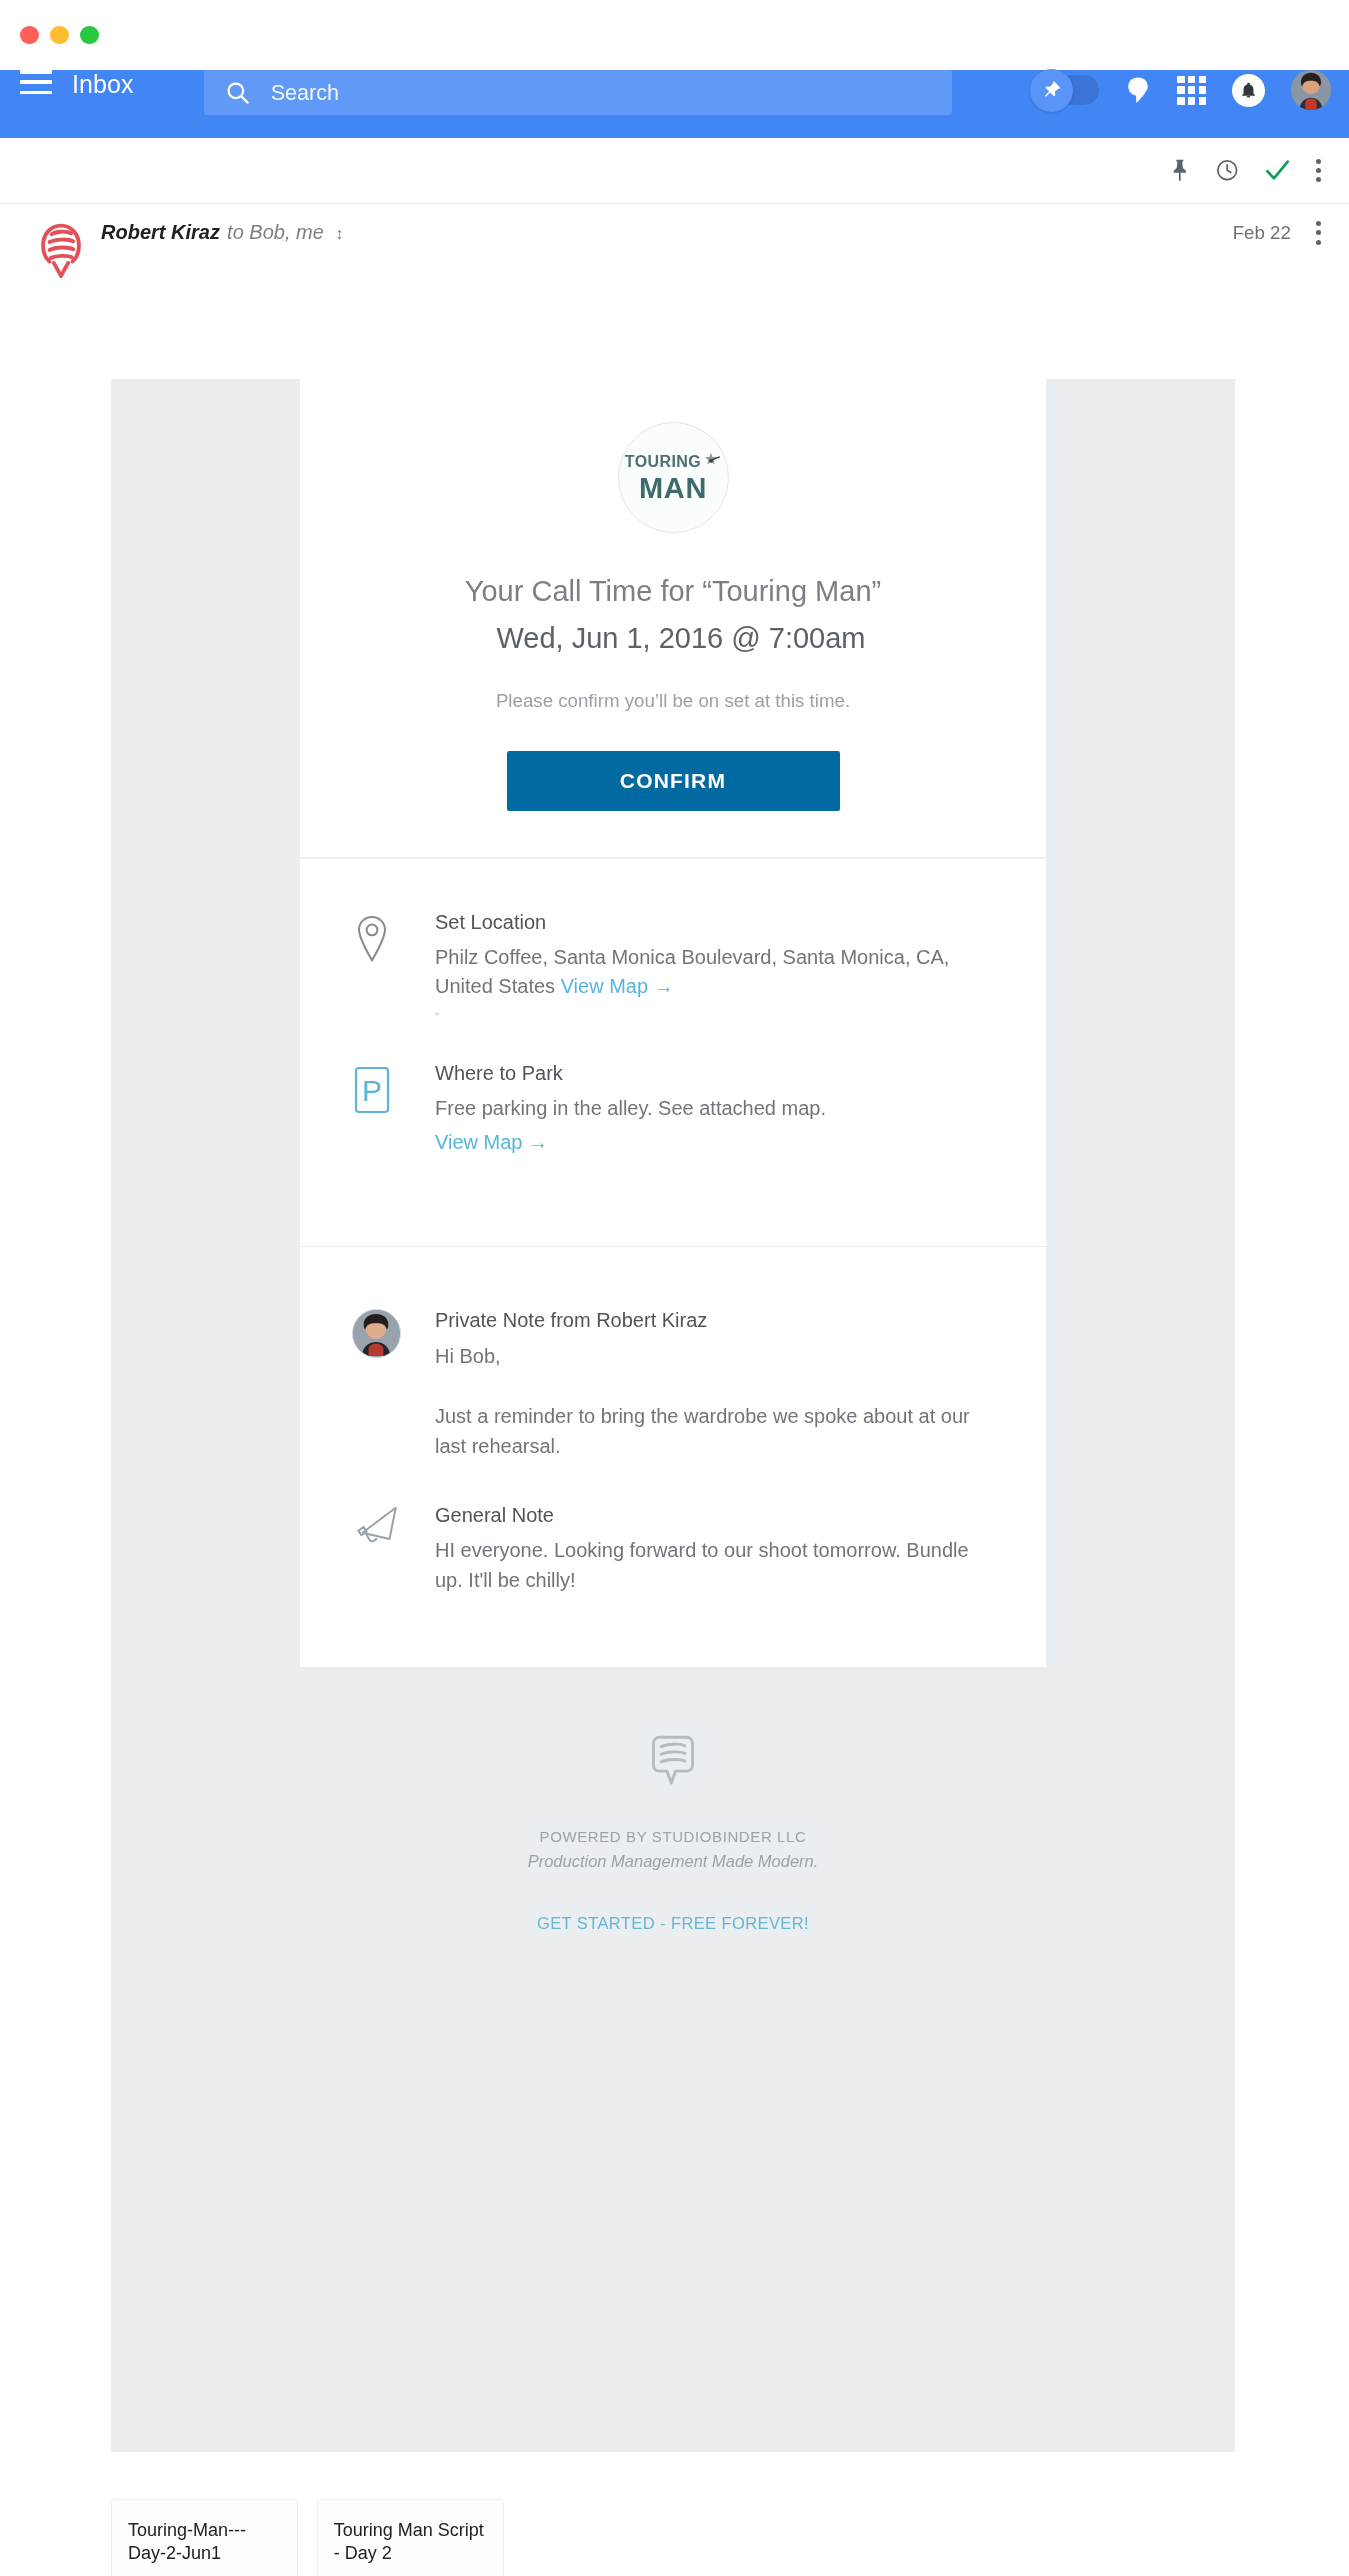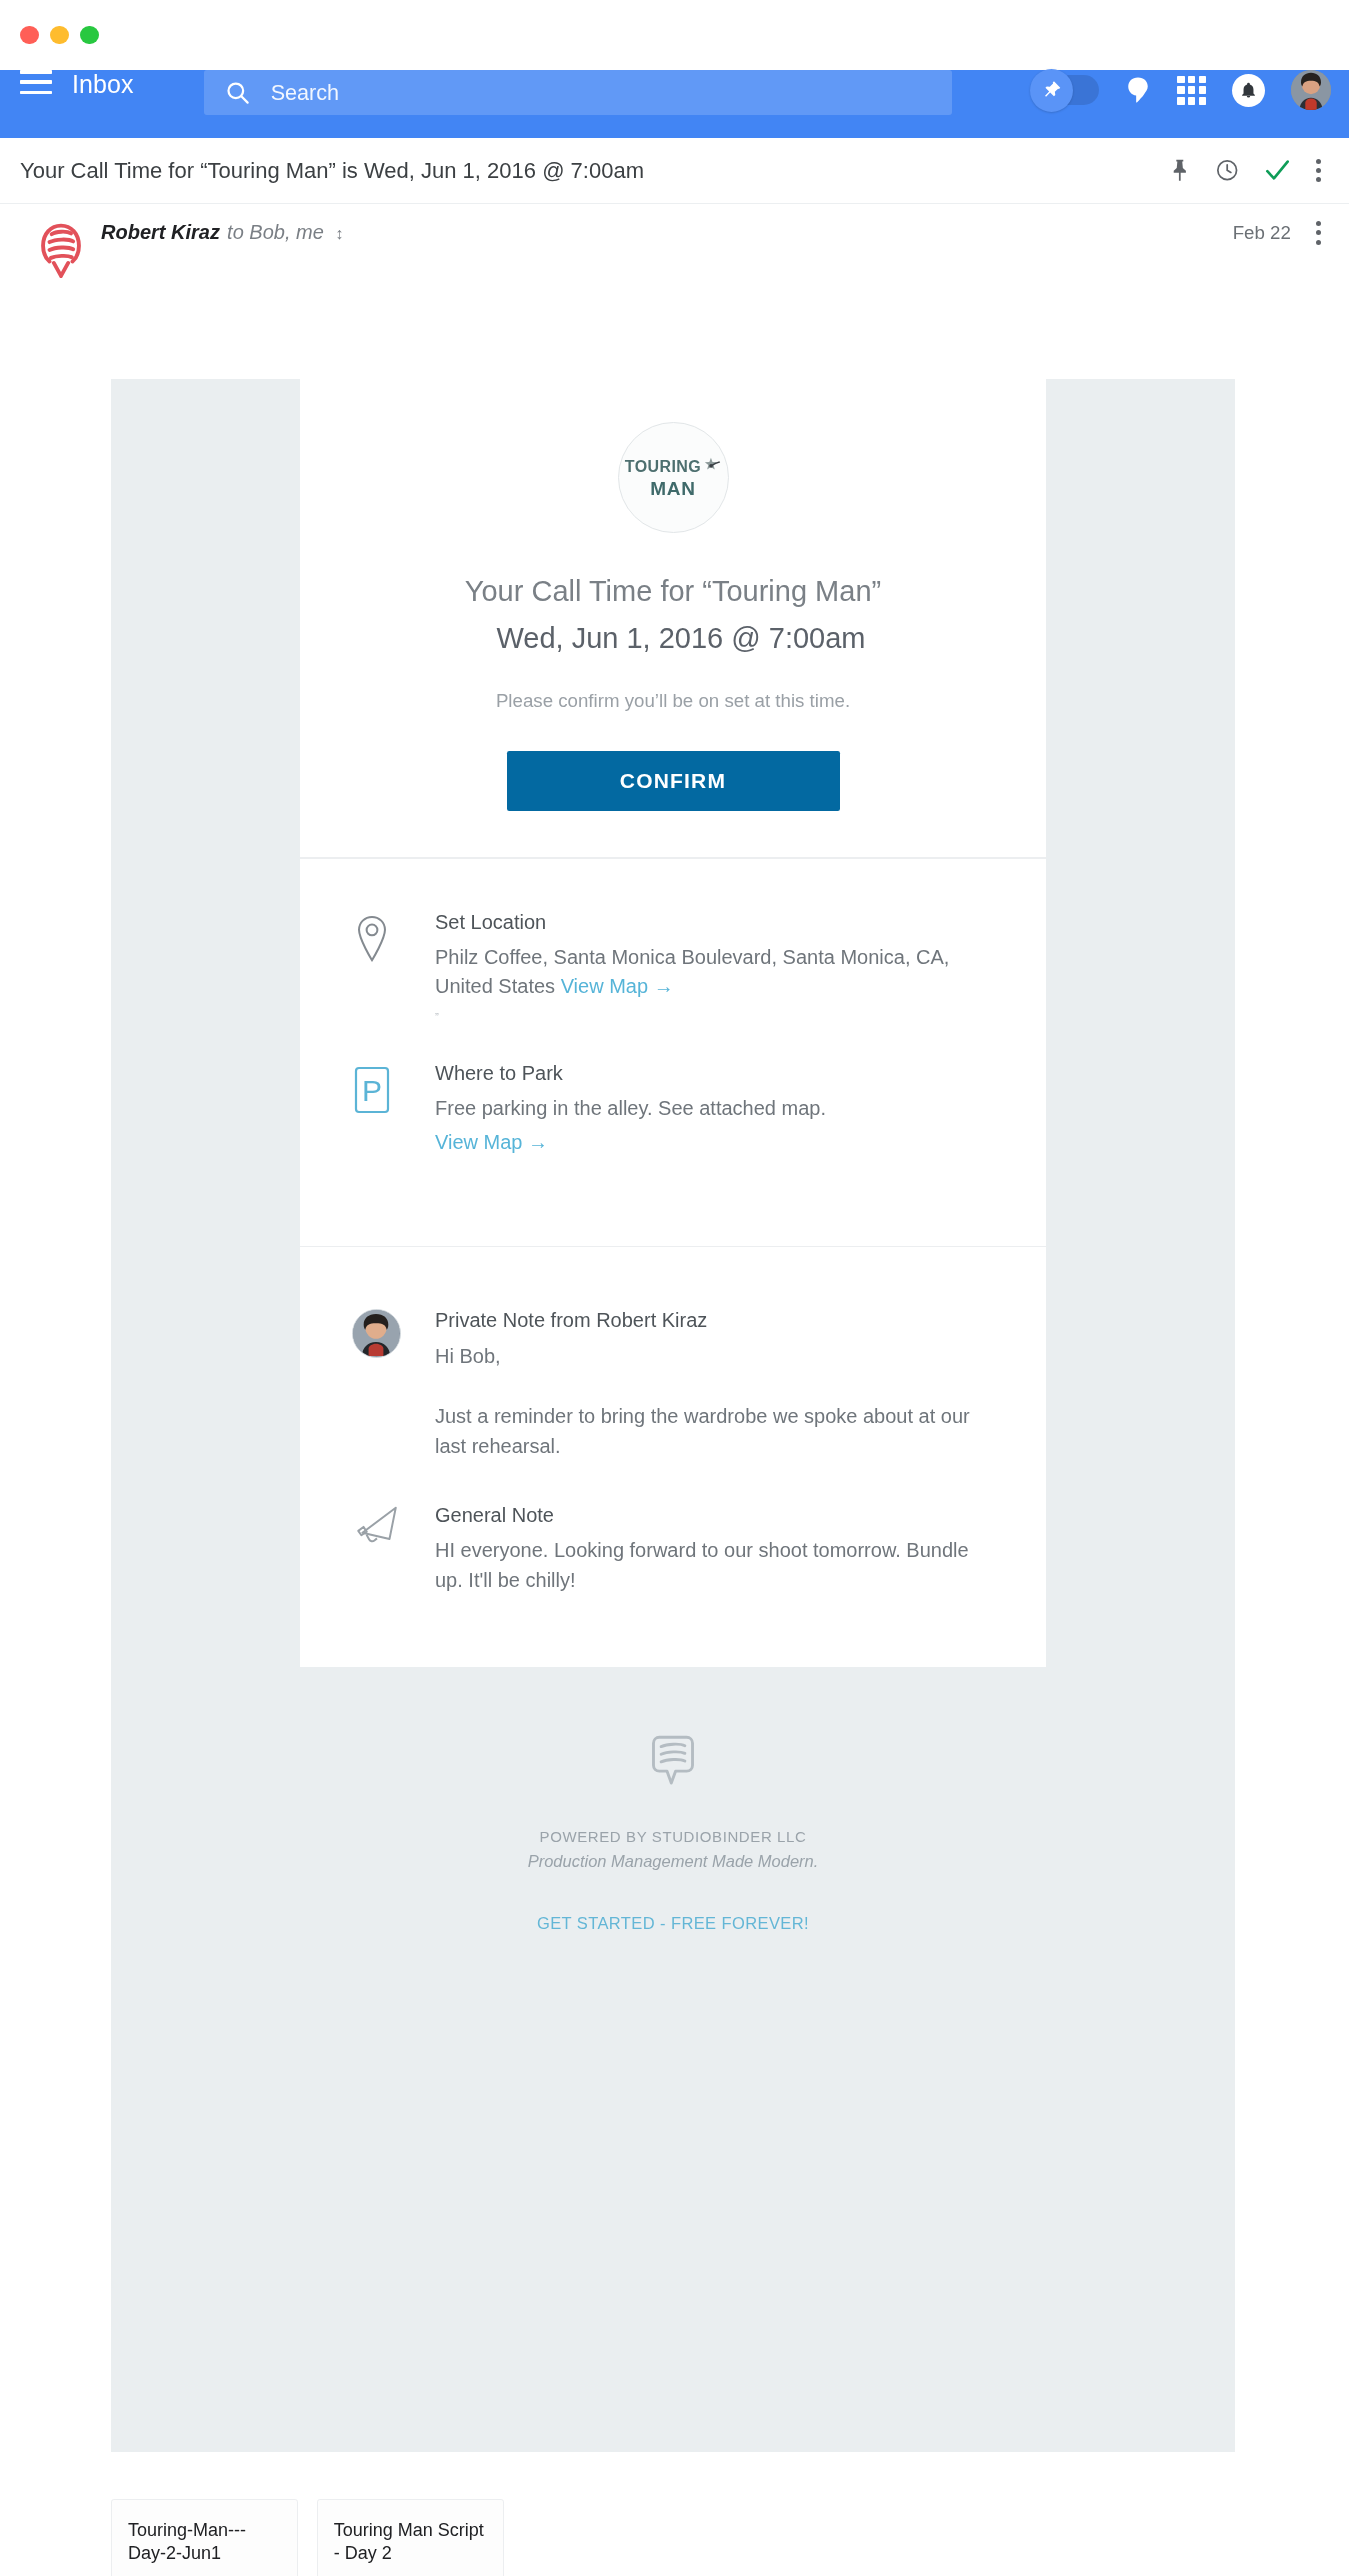--- a/index.html
+++ b/index.html
@@ -176,21 +176,21 @@
     margin: 0 auto;
     display: flex; flex-direction: column;
     align-items: center; justify-content: center;
   }
   .brand-touring {
     font-size: 16px; font-weight: 700; color: #4d6f6f;
     letter-spacing: 0.4px; line-height: 1;
     display: flex; align-items: center; gap: 1.4px;
   }
   .brand-man {
-    font-size: 19px; font-weight: 700; color: #3f6a6a;
+    font-size: 29px; font-weight: 700; color: #3f6a6a;
     letter-spacing: 0.7px; line-height: 1; margin-top: 2.9px;
   }
   .call-title {
     margin-top: 42px;
     font-size: 29px;
     color: #7a8086;
     font-weight: 400;
   }
   .call-date {
     margin-top: 14.4px;
@@ -370,21 +370,20 @@
         <path d="M12 56c0-10 7-17 16-17s16 7 16 17z" fill="#2b2f35"></path>
         <path d="M20 46c0-3 3.5-6 8-6s8 3 8 6v10H20z" fill="#c0392b"></path>
         <path d="M14 17c0-8 6-13 14-13s14 5 14 13c0 3-1 5-2 6-1-6-5-8-12-8s-11 2-12 8c-1-1-2-3-2-6z" fill="#27221f"></path>
       </svg>
     </div>
 
   </div>
 </div>
 
 <div class="subject-bar">
-  <div class="subject-text">Your Call Time for “Touring Man” is Wed, Jun 1, 2016 @ 7:00am</div>
   <div class="subject-actions">
 
     <span class="icon-btn">
       <svg width="21.6" height="24.4" viewBox="0 0 24 28" fill="#5f6368">
         <path d="M8 2h8v2h-1.2l.7 7.5 3.5 3V17H13v9h-2v-9H5v-2.5l3.5-3L9.2 4H8z"></path>
       </svg>
     </span>
 
     <span class="icon-btn">
       <svg width="24.4" height="24.4" viewBox="0 0 24 24" fill="none" stroke="#5f6368" stroke-width="1.7">

